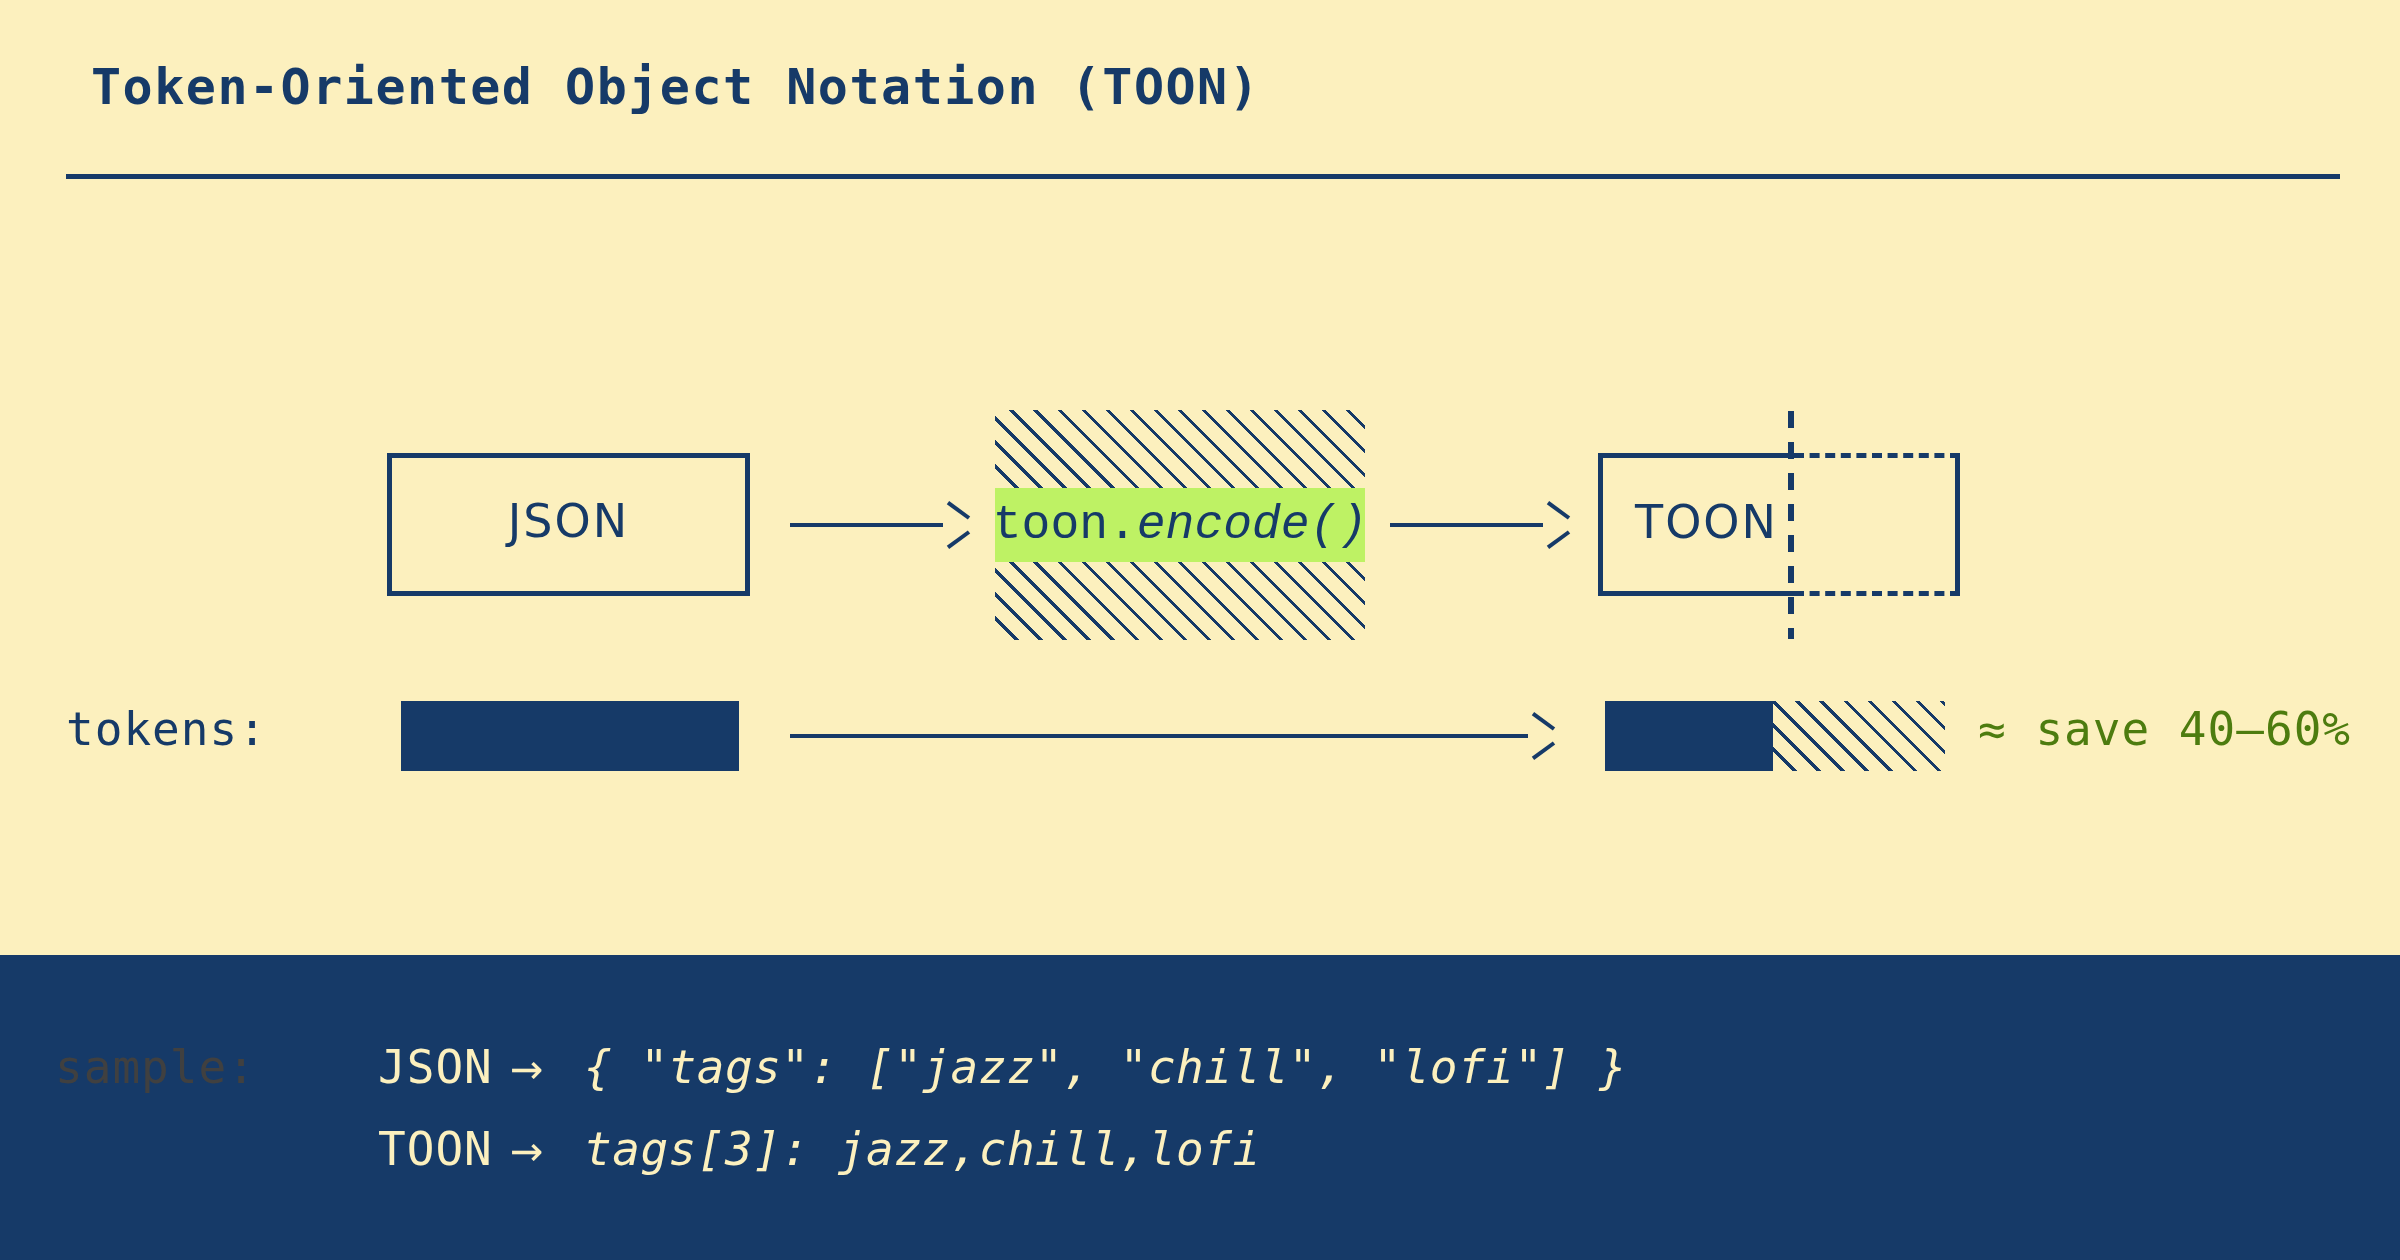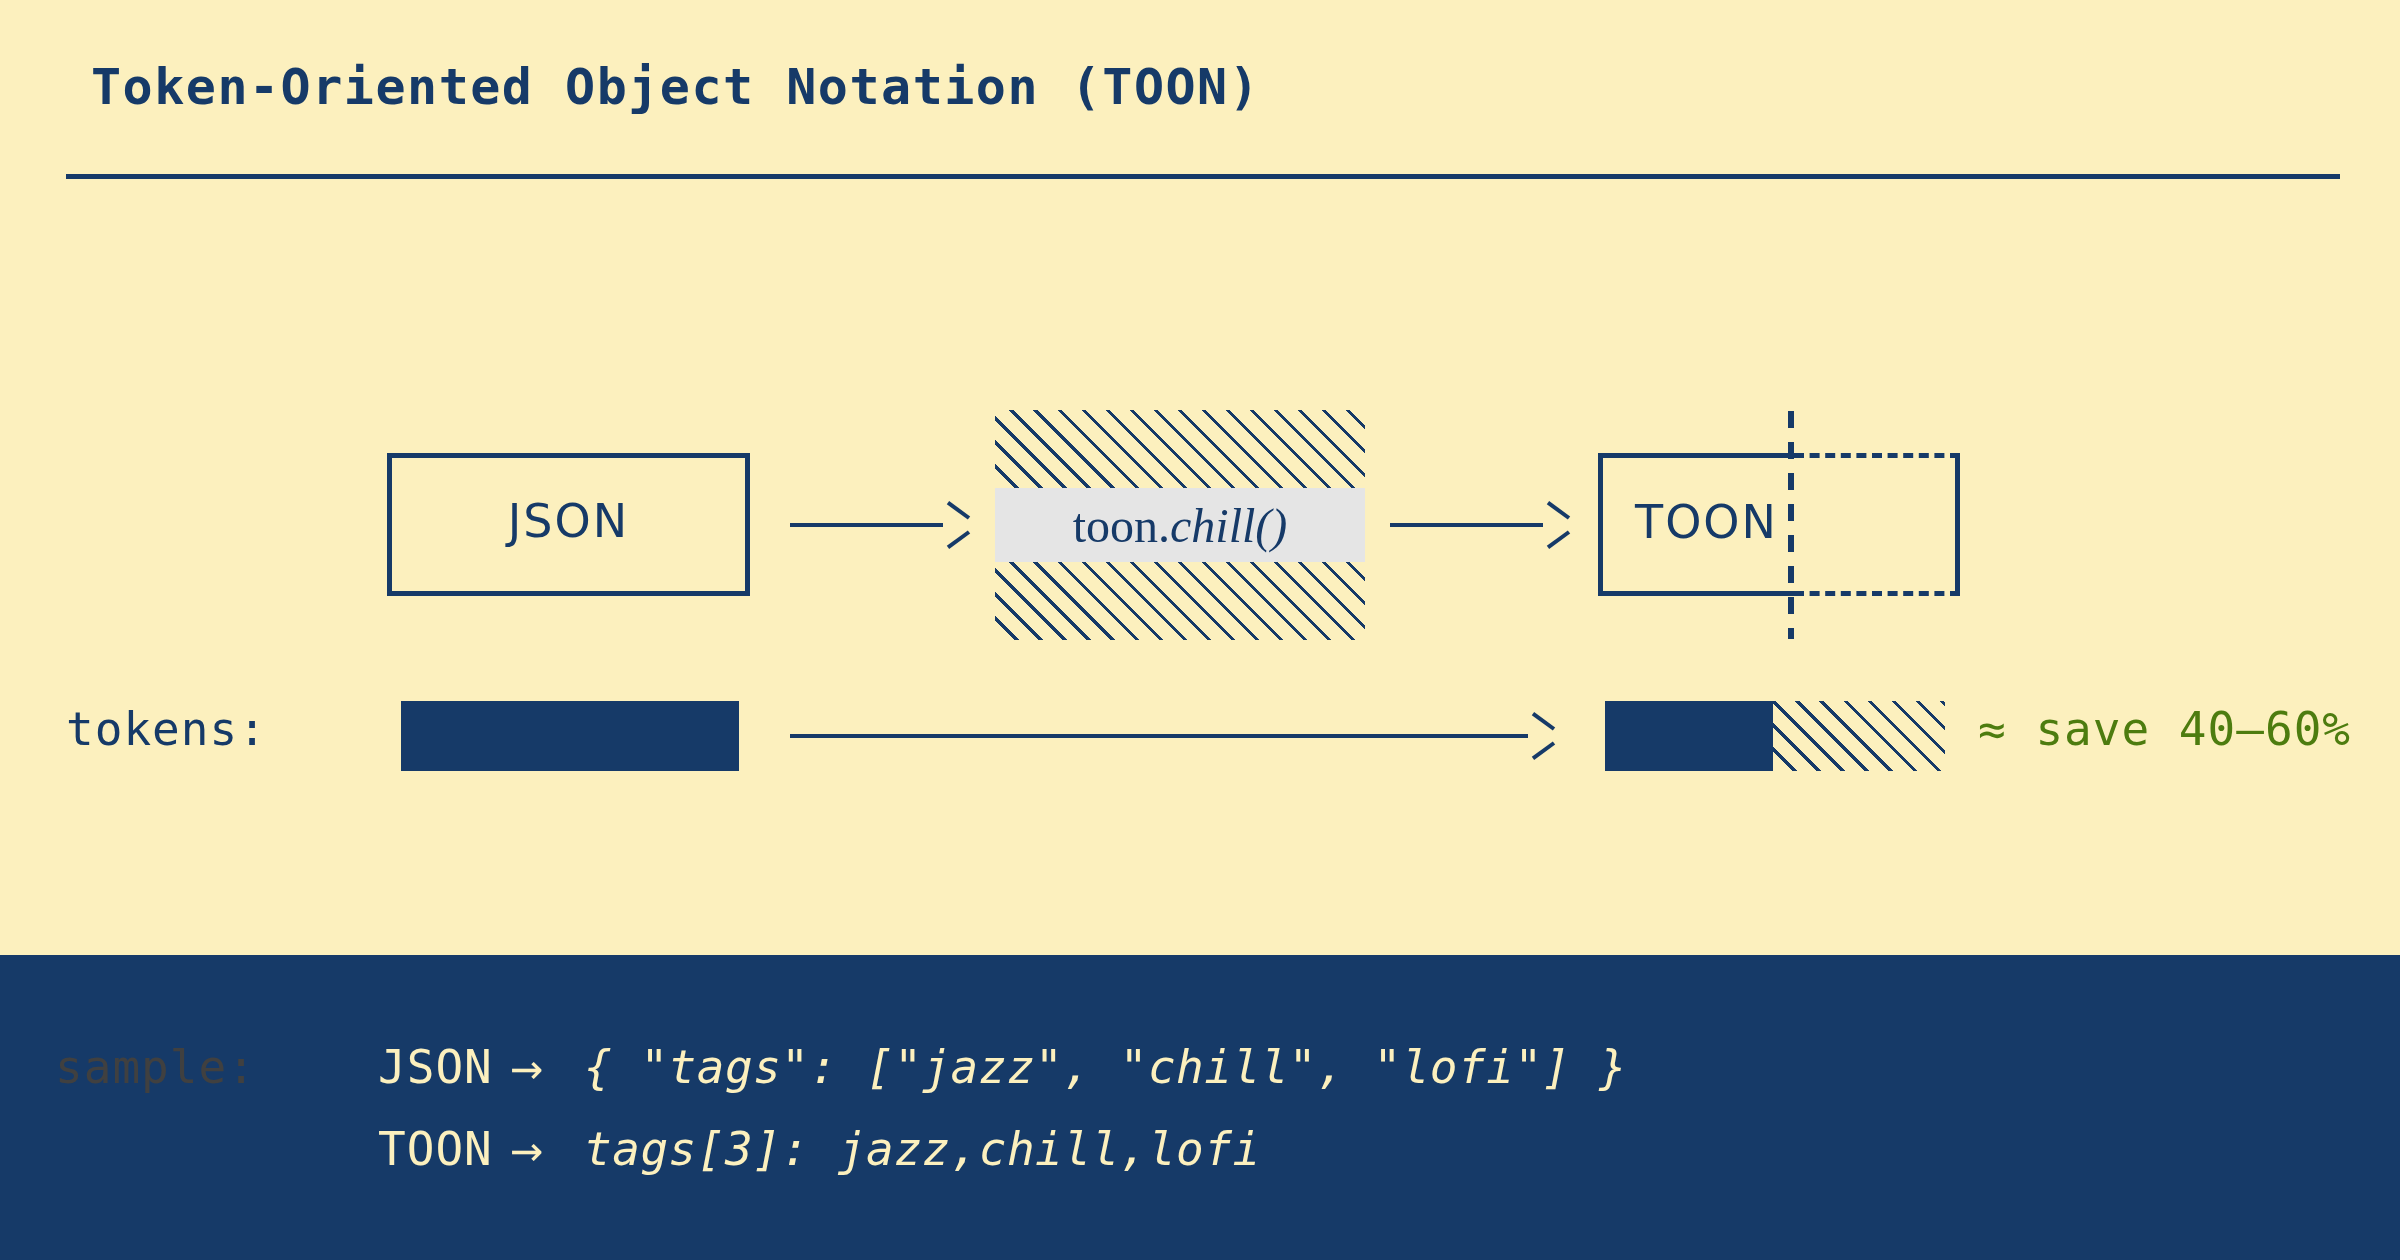--- a/index.html
+++ b/index.html
@@ -122,25 +122,25 @@
 
   #encode-label {
     position: absolute;
     left: 0;
     top: 78px;
     width: 370px;
     height: 74px;
     display: flex;
     align-items: center;
     justify-content: center;
-    font-family: Liberation Serif, serif;
+    font-family: Liberation Mono, monospace;
     font-size: 48px;
     color: #163A68;
     white-space: nowrap;
-    background: #e5e5e5;
+    background: #bef264;
   }
   #encode-label .mono-part { font-style: normal; }
   #encode-label .ital-part { font-style: italic; }
 
   
   #toon-group {
     position: absolute;
     left: 1598px;
     top: 453px;
     width: 362px;
@@ -310,21 +310,21 @@
 
   <div class="arrow" id="arrow-1">
     <span class="shaft"></span>
     <span class="head"></span>
   </div>
 
   <div id="encode-group">
     <div class="hatch" id="hatch-top"></div>
     <div id="encode-label">
       <span class="mono-part">toon.</span>
-        <span class="ital-part">chill()</span>
+        <span class="ital-part">encode()</span>
     </div>
     <div class="hatch" id="hatch-bottom"></div>
   </div>
 
   <div class="arrow" id="arrow-2">
     <span class="shaft"></span>
     <span class="head"></span>
   </div>
 
   <div id="toon-group">

